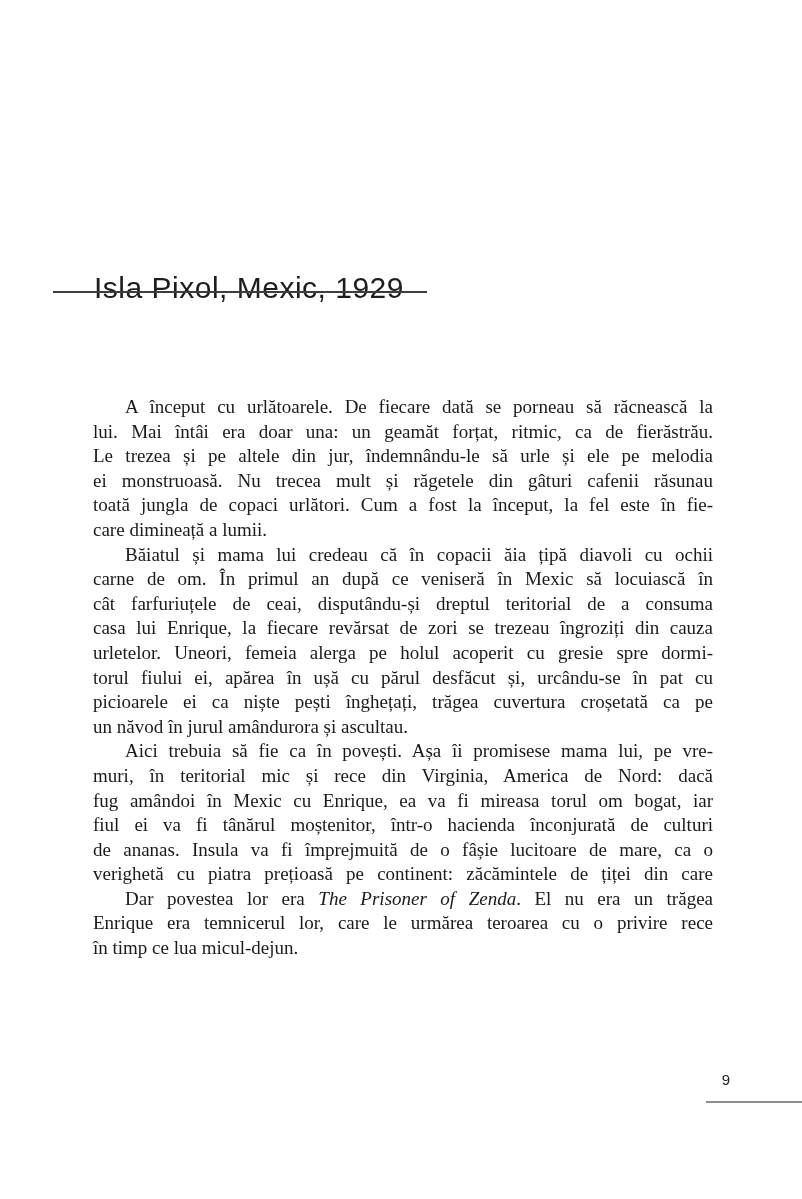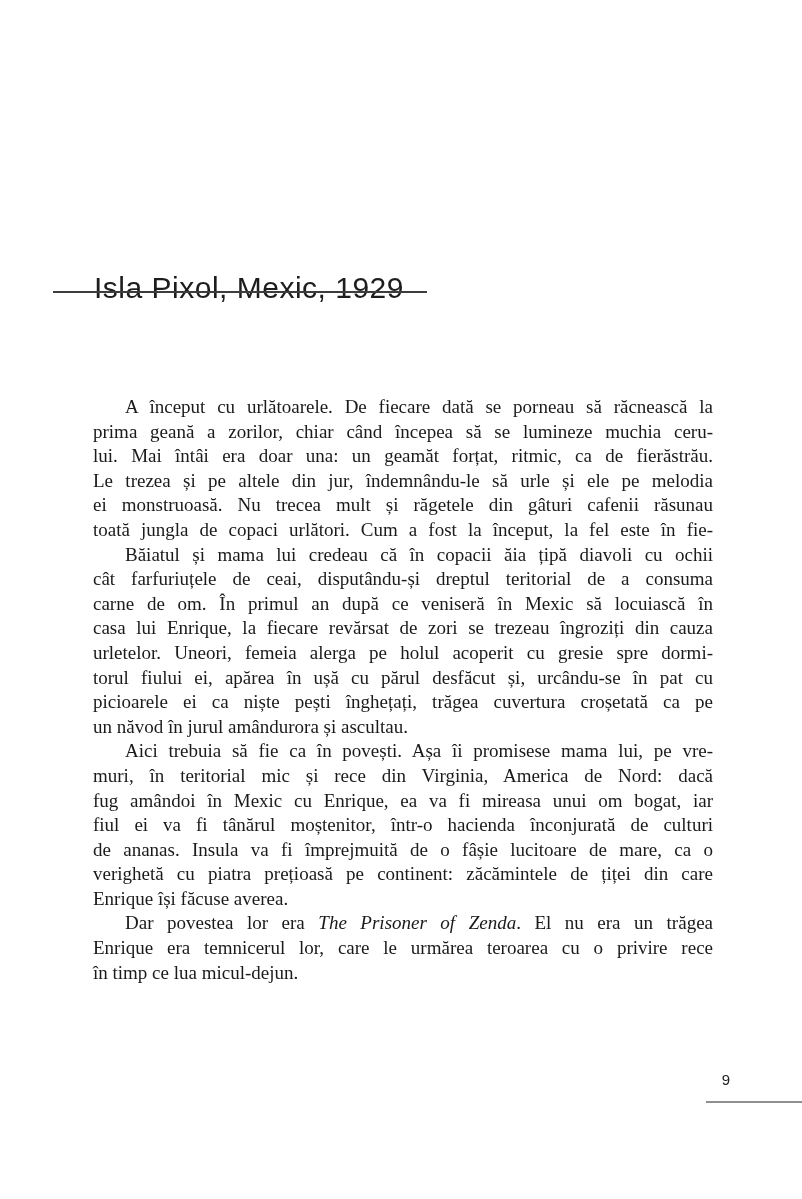--- a/index.html
+++ b/index.html
@@ -82,44 +82,43 @@
 
 <div class="book-page">
 
   <h1 class="chapter-title">Isla Pixol, Mexic, 1929</h1>
 
   <div class="title-rule"></div>
 
   <div class="body-text">
       <div class="paragraph">
         <div class="line first"><span>A început cu urlătoarele. De fiecare dată se porneau să răcnească la</span></div>
-        <div class="line"><span>prima geană a zorilor, chiar când începea să se lumineze muchia ceru-</span></div>
         <div class="line"><span>lui. Mai întâi era doar una: un geamăt forțat, ritmic, ca de fierăstrău.</span></div>
         <div class="line"><span>Le trezea și pe altele din jur, îndemnându-le să urle și ele pe melodia</span></div>
         <div class="line"><span>ei monstruoasă. Nu trecea mult și răgetele din gâturi cafenii răsunau</span></div>
         <div class="line"><span>toată jungla de copaci urlători. Cum a fost la început, la fel este în fie-</span></div>
+        <div class="line last"><span>care dimineață a lumii.</span></div>
       </div>
       <div class="paragraph">
         <div class="line first"><span>Băiatul și mama lui credeau că în copacii ăia țipă diavoli cu ochii</span></div>
+        <div class="line"><span>carne de om. În primul an după ce veniseră în Mexic să locuiască în</span></div>
         <div class="line"><span>cât farfuriuțele de ceai, disputându-și dreptul teritorial de a consuma</span></div>
-        <div class="line"><span>carne de om. În primul an după ce veniseră în Mexic să locuiască în</span></div>
         <div class="line"><span>casa lui Enrique, la fiecare revărsat de zori se trezeau îngroziți din cauza</span></div>
         <div class="line"><span>urletelor. Uneori, femeia alerga pe holul acoperit cu gresie spre dormi-</span></div>
         <div class="line"><span>torul fiului ei, apărea în ușă cu părul desfăcut și, urcându-se în pat cu</span></div>
         <div class="line"><span>picioarele ei ca niște pești înghețați, trăgea cuvertura croșetată ca pe</span></div>
         <div class="line last"><span>un năvod în jurul amândurora și ascultau.</span></div>
       </div>
       <div class="paragraph">
         <div class="line first"><span>Aici trebuia să fie ca în povești. Așa îi promisese mama lui, pe vre-</span></div>
         <div class="line"><span>muri, în teritorial mic și rece din Virginia, America de Nord: dacă</span></div>
-        <div class="line"><span>fug amândoi în Mexic cu Enrique, ea va fi mireasa unui om bogat, iar</span></div>
+        <div class="line"><span>fug amândoi în Mexic cu Enrique, ea va fi mireasa torul om bogat, iar</span></div>
         <div class="line"><span>fiul ei va fi tânărul moștenitor, într-o hacienda înconjurată de culturi</span></div>
         <div class="line"><span>de ananas. Insula va fi împrejmuită de o fâșie lucitoare de mare, ca o</span></div>
         <div class="line"><span>verighetă cu piatra prețioasă pe continent: zăcămintele de țiței din care</span></div>
-        <div class="line last"><span>Enrique își făcuse averea.</span></div>
       </div>
       <div class="paragraph">
         <div class="line first"><span>Dar povestea lor era </span><span class="italic">The Prisoner of Zenda</span><span>. El nu era un trăgea</span></div>
         <div class="line"><span>Enrique era temnicerul lor, care le urmărea teroarea cu o privire rece</span></div>
         <div class="line last"><span>în timp ce lua micul-dejun.</span></div>
       </div>
     </div>
 
   <div class="page-number">9</div>
 

